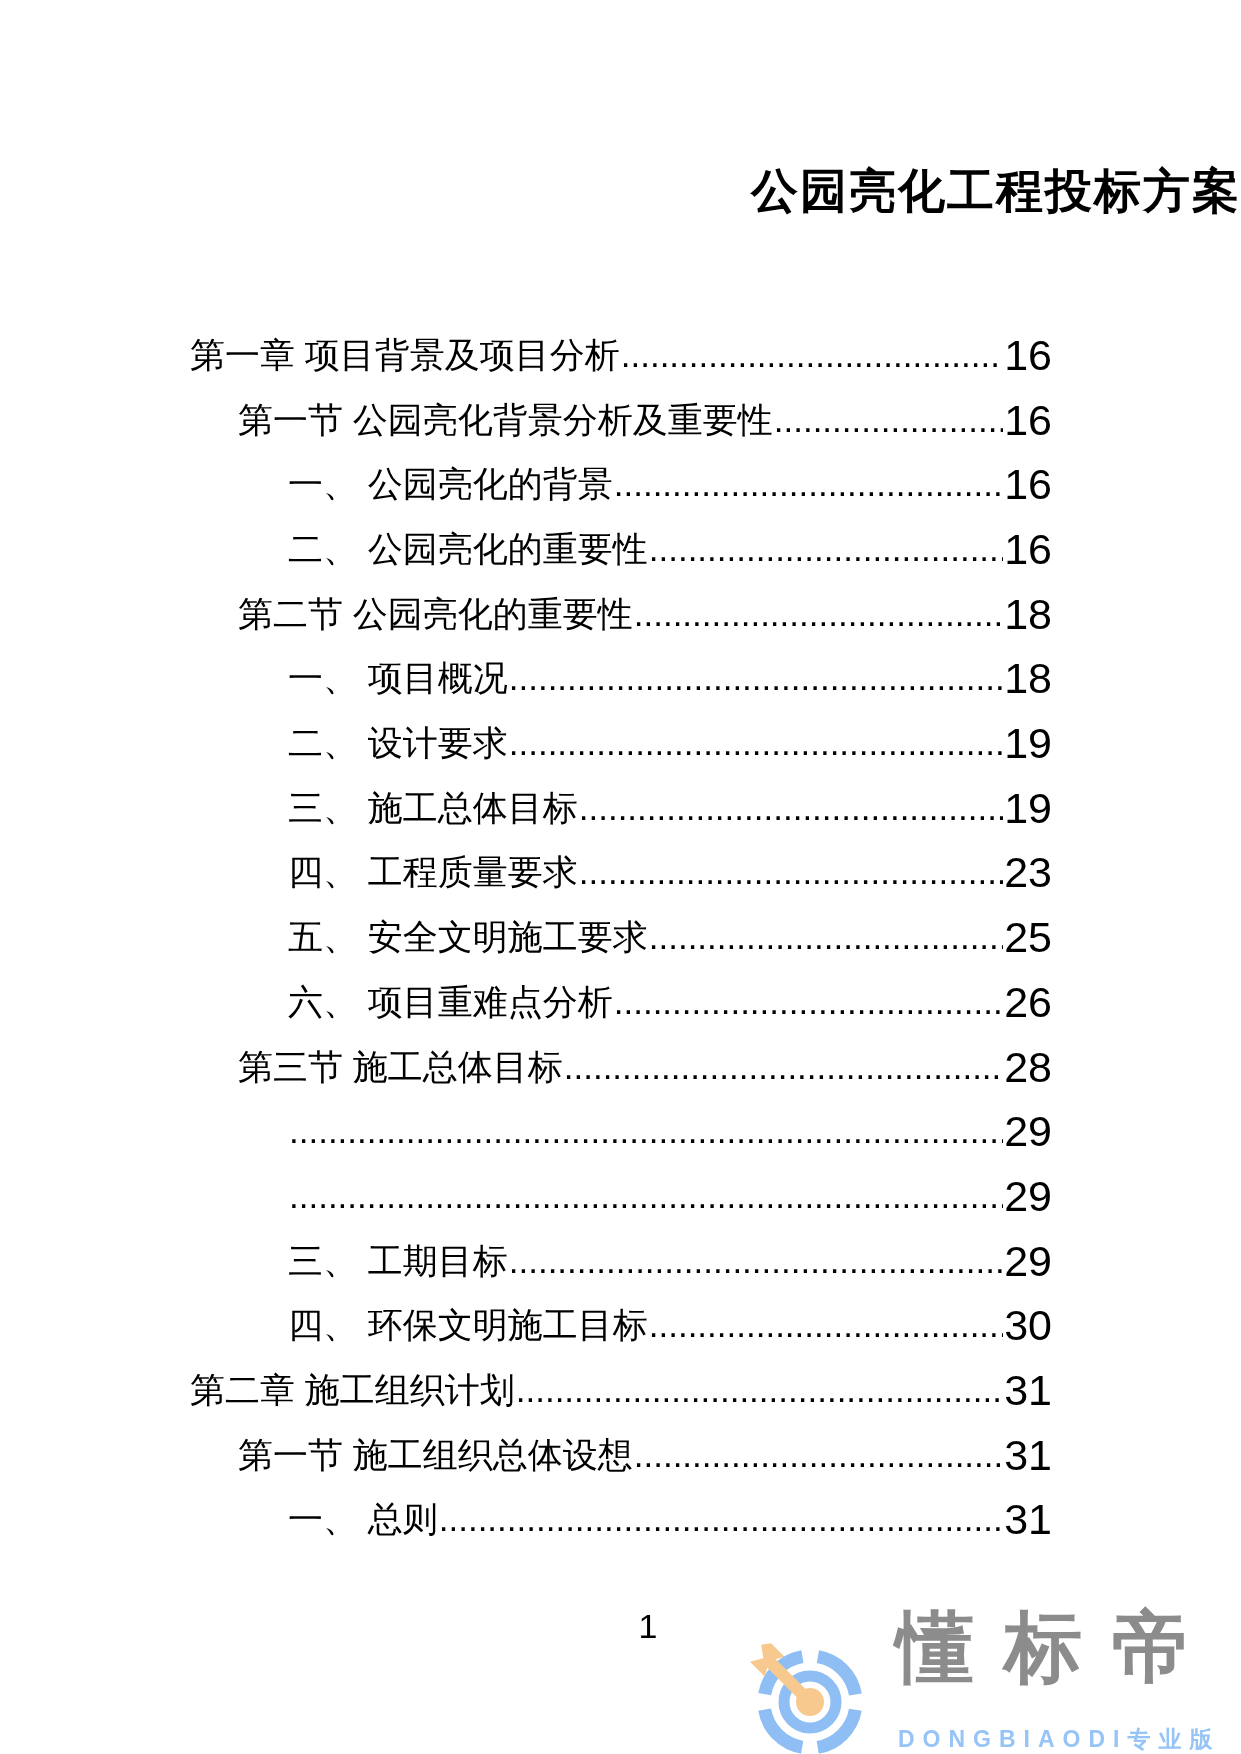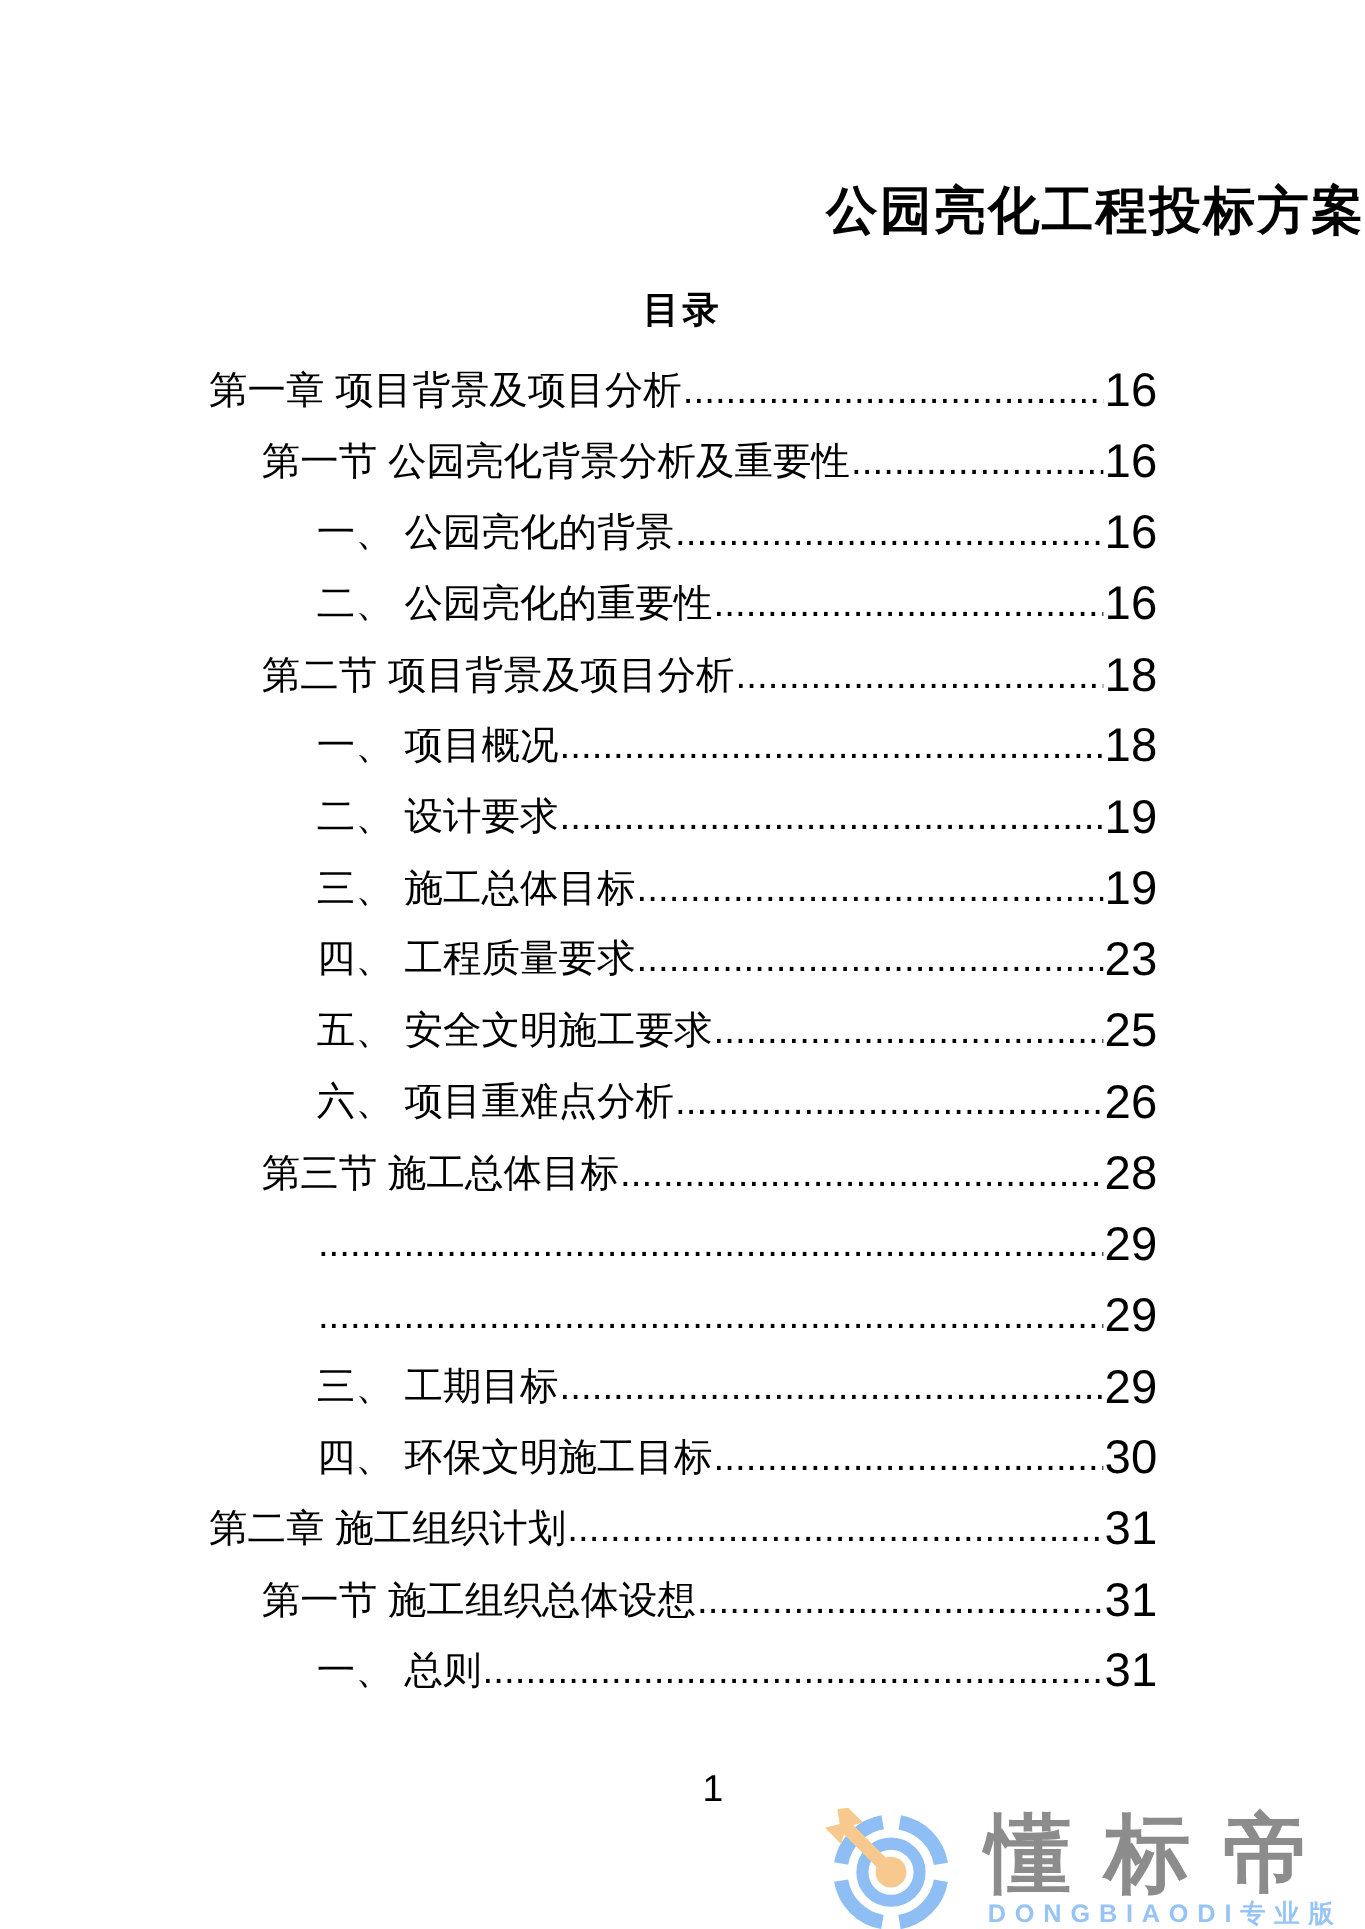--- a/index.html
+++ b/index.html
@@ -44,38 +44,37 @@
     letter-spacing:0px;
   }
   .pagenum { flex:0 0 auto; font-size:43px; }
   .footer-num {
     position:absolute; top:1606px; left:628px; width:40px;
     text-align:center; font-size:34px; line-height:1.2;
   }
   .brand { position:absolute; left:0; top:0; width:100%; height:100%; pointer-events:none; }
   .brand-icon { position:absolute; left:746px; top:1626px; }
   .brand-name {
-    position:absolute; left:896px; top:1646px;
+    position:absolute; left:896px; top:1608px;
     font-size:78px; font-weight:700; letter-spacing:30px;
     line-height:78px; white-space:nowrap;
   }
   .brand-sub {
     position:absolute; left:898px; top:1724px;
     font-size:23px; font-weight:700; letter-spacing:8px;
     white-space:nowrap;
   }
 </style>
 </head>
 <body>
 
 <div class="page">
 
   <div class="doc-title">公园亮化工程投标方案</div>
 
-  <div class="toc-heading">目录</div>
 
   <div class="toc" id="toc-list">
       <div class="toc-row lv1">
         <span class="toc-label">第一章 项目背景及项目分析</span>
         <span class="leader"></span>
         <span class="pagenum">16</span>
       </div>
       <div class="toc-row lv2">
         <span class="toc-label">第一节 公园亮化背景分析及重要性</span>
         <span class="leader"></span>
@@ -85,21 +84,21 @@
         <span class="toc-label">一、 公园亮化的背景</span>
         <span class="leader"></span>
         <span class="pagenum">16</span>
       </div>
       <div class="toc-row lv3">
         <span class="toc-label">二、 公园亮化的重要性</span>
         <span class="leader"></span>
         <span class="pagenum">16</span>
       </div>
       <div class="toc-row lv2">
-        <span class="toc-label">第二节 项目背景及项目分析</span>
+        <span class="toc-label">第二节 公园亮化的重要性</span>
         <span class="leader"></span>
         <span class="pagenum">18</span>
       </div>
       <div class="toc-row lv3">
         <span class="toc-label">一、 项目概况</span>
         <span class="leader"></span>
         <span class="pagenum">18</span>
       </div>
       <div class="toc-row lv3">
         <span class="toc-label">二、 设计要求</span>

